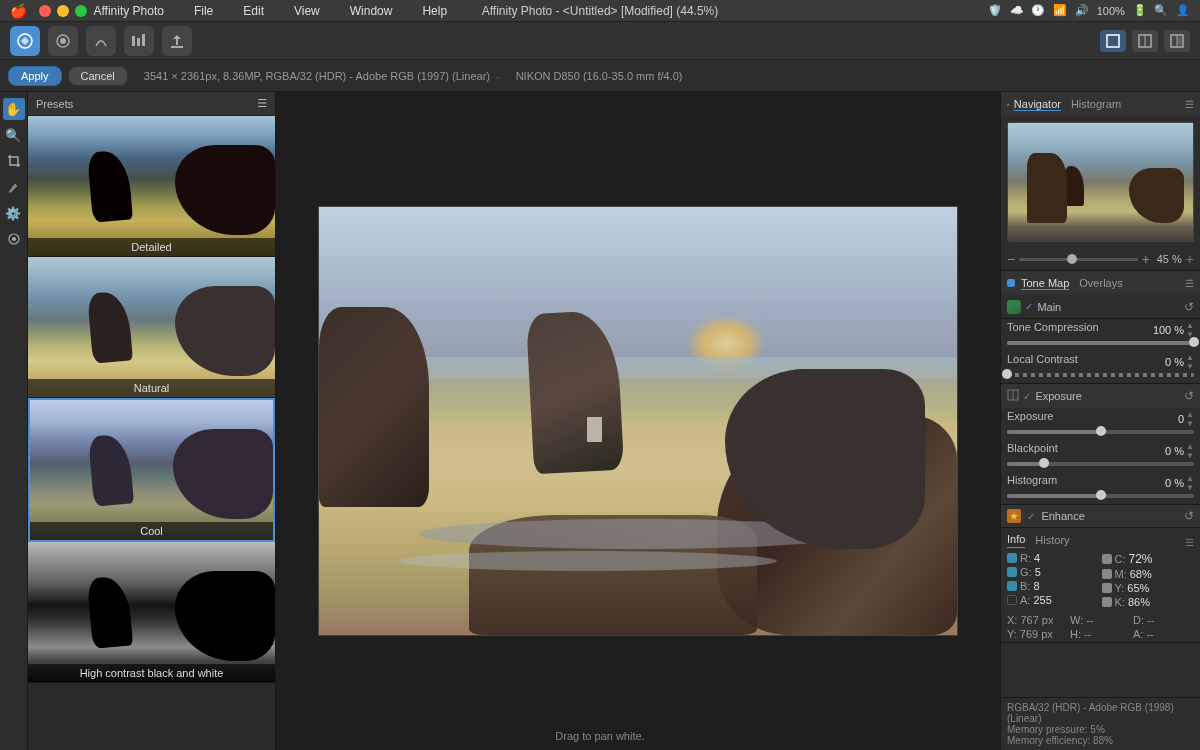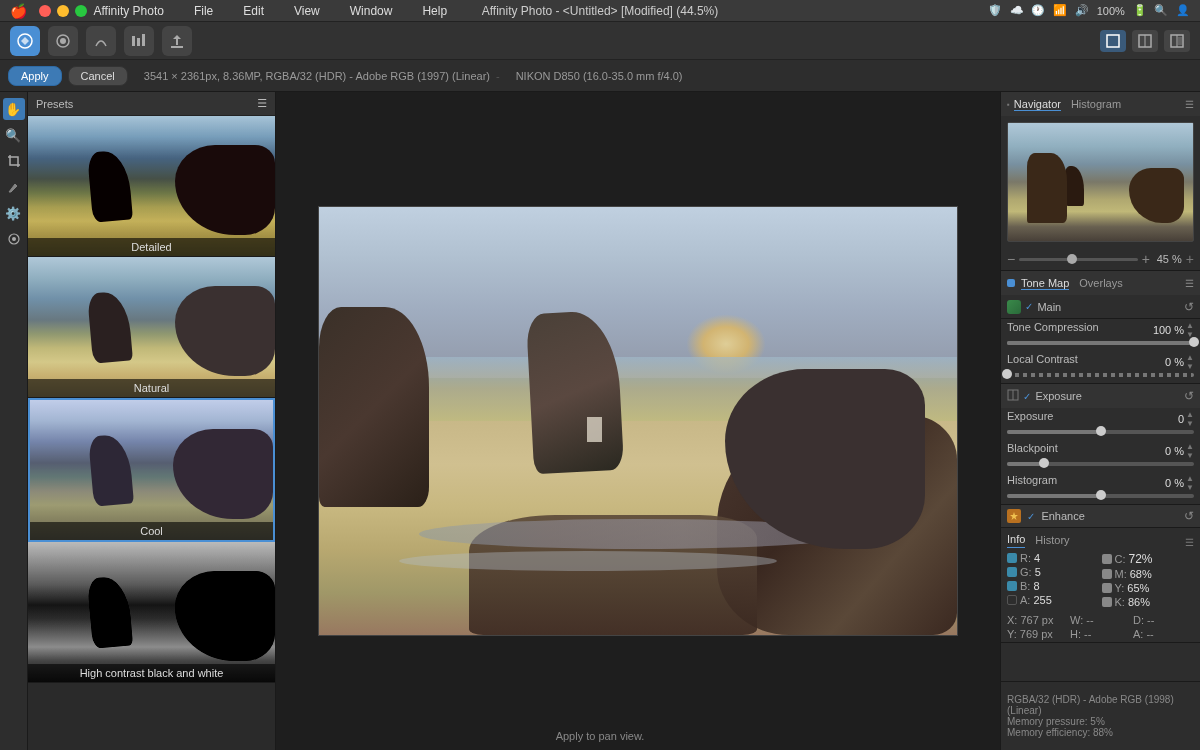--- a/index.html
+++ b/index.html
@@ -358,21 +358,21 @@
       background: #2d2d2d;
       align-items: flex-end;
       padding: 0 6px;
       gap: 10px;
       justify-content: center;
     }
     .info-tab { font-size: 11px; color: #999; padding: 2px 0; cursor: pointer; }
     .info-tab.active { color: #ddd; border-bottom: 1px solid #4a8fd4; }
 
     .status-bar {
-      padding: 12px 6px;
+      padding: 4px 6px;
       font-size: 10px;
       color: #888;
       border-top: 1px solid #1a1a1a;
     }
 
     
     ::-webkit-scrollbar { width: 4px; }
     ::-webkit-scrollbar-track { background: #2a2a2a; }
     ::-webkit-scrollbar-thumb { background: #555; border-radius: 2px; }
 
@@ -572,21 +572,21 @@
 
         <div style="position:absolute;bottom:0;left:150px;right:200px;height:120px;background:linear-gradient(180deg, #5a4838 0%, #3a2820 100%);border-radius:30% 20% 5% 5%;opacity:0.9;"></div>
 
         <div style="position:absolute;bottom:20%;left:100px;right:100px;height:30px;background:linear-gradient(90deg, #8898a8 0%, #9898a8 30%, #a0a0b0 60%, #9090a0 100%);opacity:0.5;border-radius:50%;"></div>
 
         <div style="position:absolute;bottom:15%;left:80px;right:180px;height:20px;background:rgba(180,190,200,0.4);border-radius:50%;"></div>
 
         <div style="position:absolute;bottom:45%;left:42%;width:15px;height:25px;background:#f0e8d8;opacity:0.7;"></div>
       </div>
     </div>
-    <div class="drag-hint">Apply to pan view.</div>
+    <div class="drag-hint">Drag to pan white.</div>
   </div>
 
   <div class="right-panel">
     <div class="right-panel-inner">
 
       <div class="panel-section navigator-section">
         <div class="panel-header">
           <span class="panel-collapse-icon">▪</span>
           <div class="panel-header-tabs">
             <span class="panel-tab active">Navigator</span>

